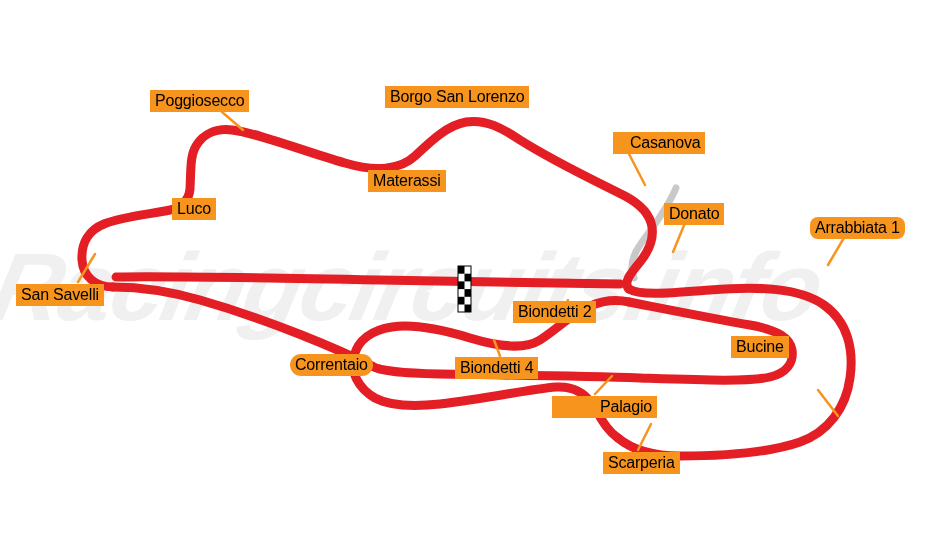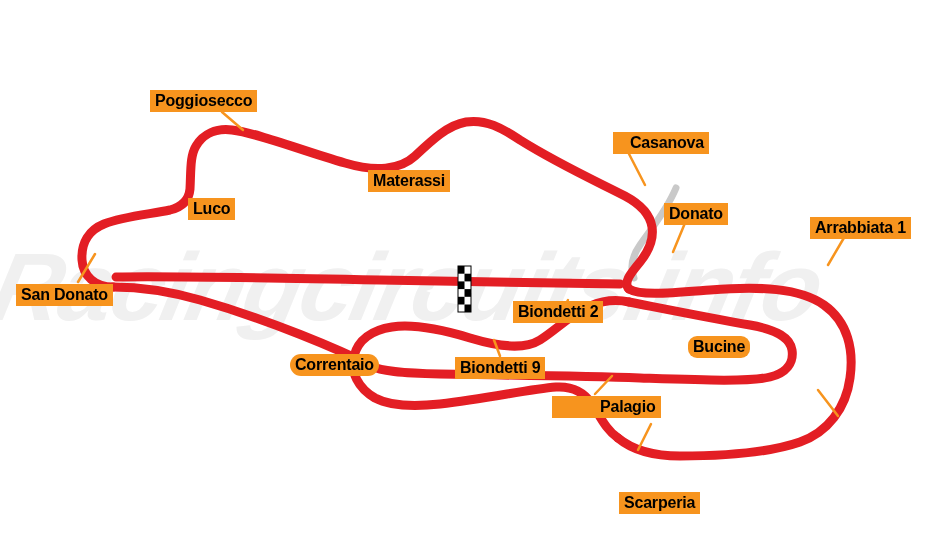--- a/index.html
+++ b/index.html
@@ -23,21 +23,21 @@
     left: 0;
     top: 0;
     width: 938px;
     height: 555px;
   }
   .corner-label {
     position: absolute;
     background: #F7941E;
     color: #000000;
     font-family: "Liberation Sans", sans-serif;
-    font-weight: bold;
+    font-weight: normal;
     font-size: 16px;
     line-height: 19px;
     padding: 1px 5px 2px 5px;
     white-space: nowrap;
     letter-spacing: -0.2px;
     box-sizing: border-box;
   }
   .watermark-text {
     font-family: "Liberation Sans", sans-serif;
     font-weight: bold;
@@ -152,26 +152,27 @@
       <line x1="78" y1="282" x2="95" y2="254"></line>
       <line x1="568" y1="300" x2="556" y2="322"></line>
       <line x1="500" y1="356" x2="494" y2="340"></line>
       <line x1="595" y1="394" x2="612" y2="376"></line>
       <line x1="838" y1="416" x2="818" y2="390"></line>
       <line x1="638" y1="450" x2="651" y2="424"></line>
     </g>
   </svg>
 
   <div class="corner-label" style="left:150px; top:90px;">Poggiosecco</div>
+  <div class="corner-label" style="left:385px; top:86px;">Borgo San Lorenzo</div>
   <div class="corner-label" style="left:613px; top:132px;padding-left:17px;">Casanova</div>
   <div class="corner-label" style="left:368px; top:170px;text-align:center;">Materassi</div>
-  <div class="corner-label" style="left:188px; top:198px;">Luco</div>
+  <div class="corner-label" style="left:172px; top:198px;">Luco</div>
   <div class="corner-label" style="left:664px; top:203px;">Donato</div>
-  <div class="corner-label" style="left:810px; top:217px;">Arrabbiata 1</div>
-  <div class="corner-label" style="left:16px; top:284px;">San Donato</div>
+  <div class="corner-label" style="left:810px; top:217px;border-radius:8px;">Arrabbiata 1</div>
+  <div class="corner-label" style="left:16px; top:284px;">San Savelli</div>
   <div class="corner-label" style="left:513px; top:301px;">Biondetti 2</div>
-  <div class="corner-label" style="left:688px; top:336px;border-radius:9px;">Bucine</div>
+  <div class="corner-label" style="left:731px; top:336px;">Bucine</div>
   <div class="corner-label" style="left:290px; top:354px;border-radius:11px;">Correntaio</div>
-  <div class="corner-label" style="left:455px; top:357px;">Biondetti 9</div>
+  <div class="corner-label" style="left:455px; top:357px;">Biondetti 4</div>
   <div class="corner-label" style="left:552px; top:396px;padding-left:48px;">Palagio</div>
-  <div class="corner-label" style="left:619px; top:452px;margin-top:40px;">Scarperia</div>
+  <div class="corner-label" style="left:603px; top:452px;">Scarperia</div>
 
 </div>
 
 </body></html>

